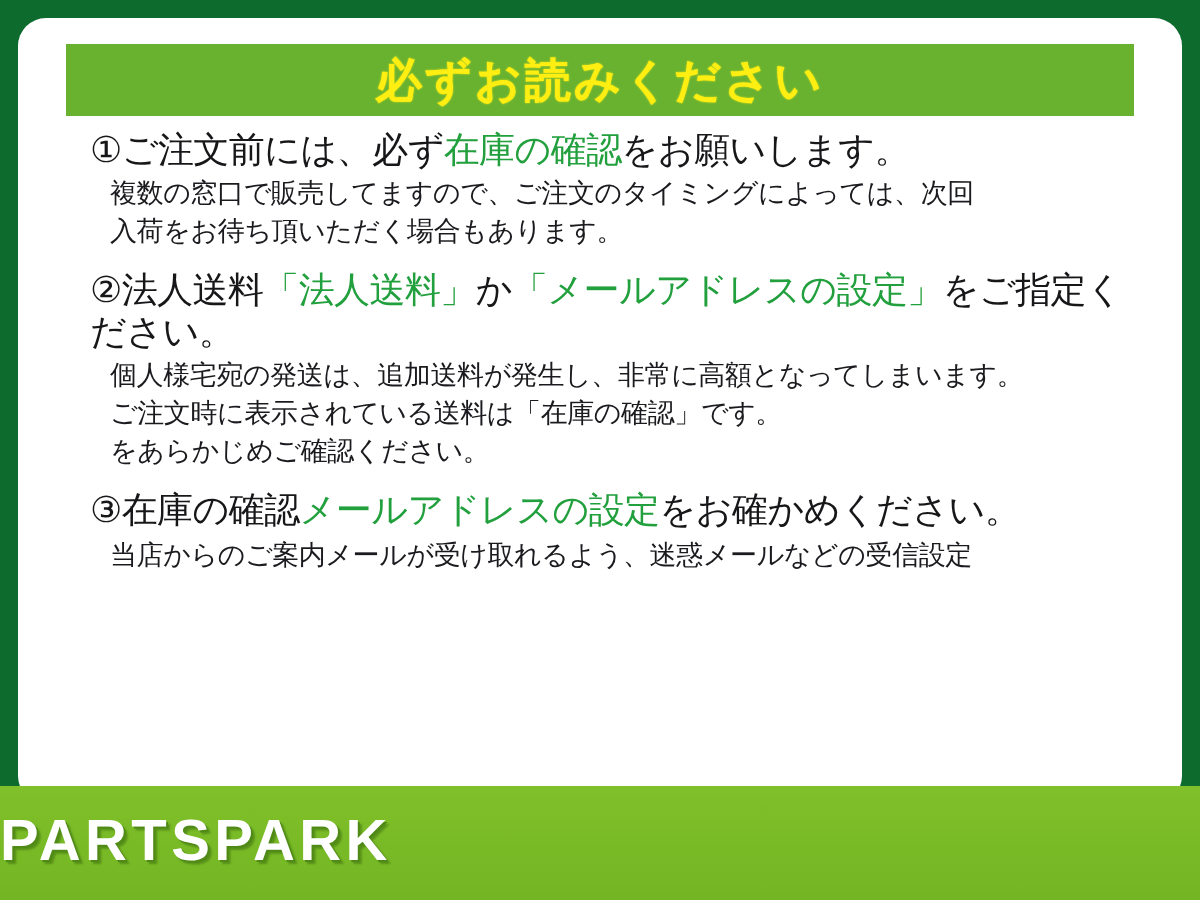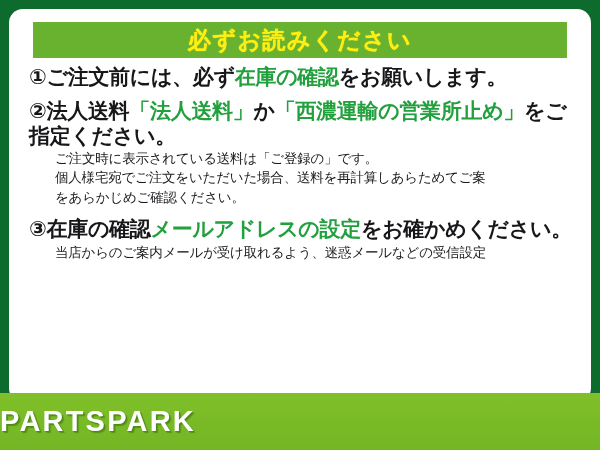--- a/index.html
+++ b/index.html
@@ -57,26 +57,27 @@
   }
 
   
   .sections {
     padding: 0 4px 0 6px;
   }
   .section {
     margin-bottom: 4px;
   }
   .sec-heading {
-    font-size: 21px;
-    font-weight: bold;
+    font-size: 18px;
+    font-weight: normal;
     color: #17171a;
     line-height: 1.18;
     letter-spacing: -0.3px;
     white-space: nowrap;
+    margin-left: 16px;
   }
   .sec-heading.wrap {
     white-space: normal;
   }
   .hl {
     color: #22a03e;          
   }
   .sec-body {
     font-size: 13.5px;
     color: #1b1b1f;
@@ -124,30 +125,32 @@
       <div class="header-title">必ずお読みください</div>
     </div>
 
     <div class="sections">
 
       <div class="section" id="section-1">
         <div class="sec-heading">
           <span>①</span><span>ご注文前には、必ず</span><span class="hl">在庫の確認</span><span>をお願いします。</span>
         </div>
         <div class="sec-body">
+          <div class="line">複数の窓口で販売してますので、ご注文のタイミングによっては、次回</div>
+          <div class="line">入荷をお待ち頂いただく場合もあります。</div>
         </div>
       </div>
 
       <div class="section" id="section-2">
         <div class="sec-heading wrap">
-          <span>②</span><span>法人送料</span><span class="hl">「法人送料」</span><span>か</span><span class="hl">「西濃運輸の営業所止め」</span><span>をご指定ください。</span>
+          <span>②</span><span>法人送料</span><span class="hl">「法人送料」</span><span>か</span><span class="hl">「メールアドレスの設定」</span><span>をご指定ください。</span>
         </div>
         <div class="sec-body">
-          <div class="line">ご注文時に表示されている送料は「ご登録の」です。</div>
-          <div class="line">個人様宅宛でご注文をいただいた場合、送料を再計算しあらためてご案</div>
+          <div class="line">個人様宅宛の発送は、追加送料が発生し、非常に高額となってしまいます。</div>
+          <div class="line">ご注文時に表示されている送料は「在庫の確認」です。</div>
           <div class="line">をあらかじめご確認ください。</div>
         </div>
       </div>
 
       <div class="section" id="section-3">
         <div class="sec-heading">
           <span>③</span><span>在庫の確認</span><span class="hl">メールアドレスの設定</span><span>をお確かめください。</span>
         </div>
         <div class="sec-body">
           <div class="line">当店からのご案内メールが受け取れるよう、迷惑メールなどの受信設定</div>

